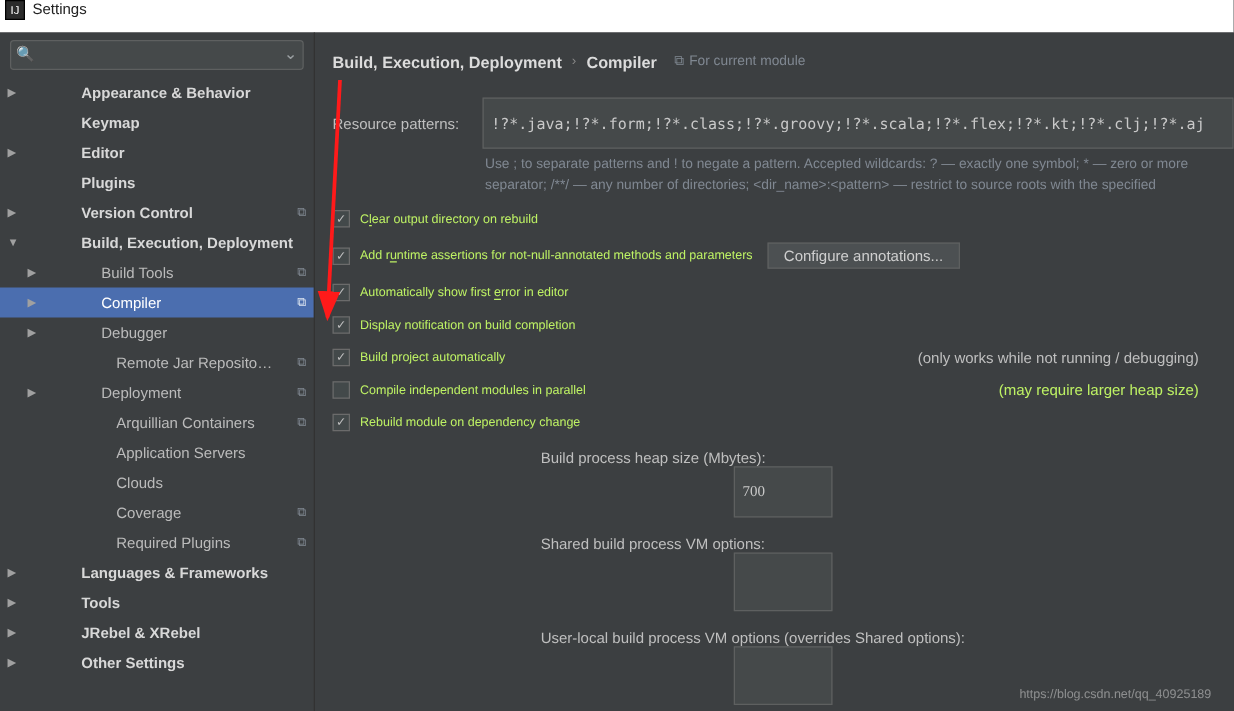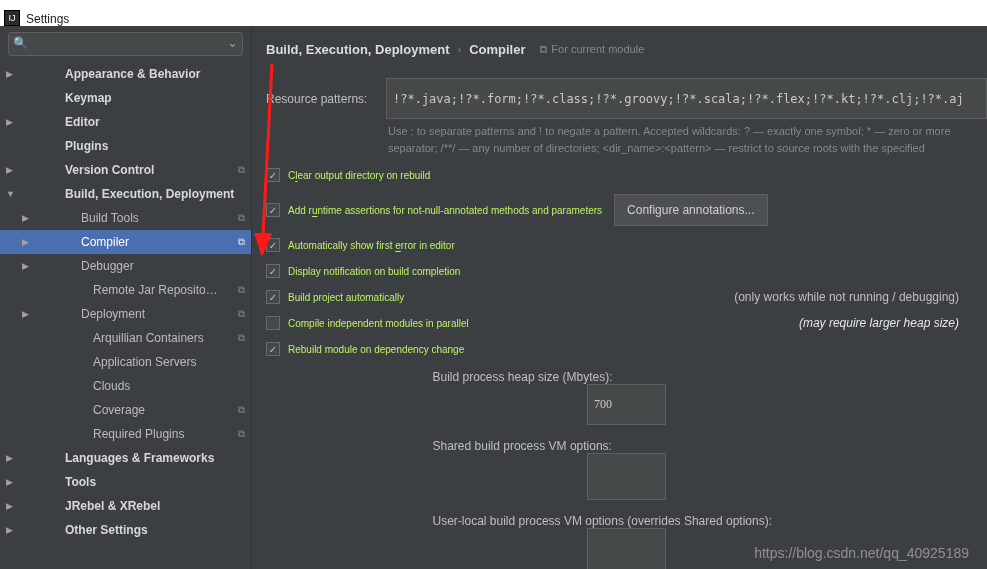--- a/index.html
+++ b/index.html
@@ -1,19 +1,19 @@
 <!DOCTYPE html>
 <html><head>
 <meta charset="utf-8">
 <style>
 * { box-sizing: border-box; margin: 0; padding: 0; font-family: "Segoe UI", Arial, sans-serif; }
 body { width: 987px; height: 569px; background: #3c3f41; color: #bbbbbb; font-size: 12px; overflow: hidden; position: relative; }
 
 
-.titlebar { background: #ffffff; height: 26px; display: flex; align-items: flex-end; padding-left: 4px; color: #222; font-size: 12px; }
+.titlebar { background: #ffffff; height: 26px; display: flex; align-items: flex-start; padding-left: 4px; color: #222; font-size: 12px; }
 .titlebar .appicon { width: 16px; height: 16px; background: #2b2b2b; color: #fff; display: inline-flex; align-items: center; justify-content: center; font-size: 9px; margin-right: 6px; border: 1px solid #000; }
 .titlebar .title { font-weight: normal; }
 
 .main { display: flex; height: calc(100% - 26px); }
 
 
 .sidebar { width: 252px; background: #3c3f41; border-right: 1px solid #323232; display: flex; flex-direction: column; }
 .search-wrap { padding: 6px 8px 4px 8px; }
 .search { position: relative; }
 .search input { width: 100%; height: 24px; background: #45494a; border: 1px solid #5e6060; border-radius: 3px; color: #bbb; padding: 0 20px 0 22px; font-size: 12px; outline: none; }
@@ -48,28 +48,28 @@
 .wide { flex: 1; margin-right: 0; }
 
 .hint { color: #808892; font-size: 11px; line-height: 1.5; margin-top: 4px; padding-left: 122px; padding-right: 4px; }
 
 .chk-row { display: flex; align-items: center; margin-top: 12px; }
 .chk { width: 14px; height: 14px; border: 1px solid #6b6b6b; background: #43494a; margin-right: 8px; display: inline-flex; align-items: center; justify-content: center; font-size: 10px; color: #bfbfbf; cursor: pointer; }
 .chk.checked::before { content: "✓"; }
 .chk-label { color: #bef264; font-size: 10px; }
 .chk-label u { text-decoration: underline; text-underline-offset: 2px; }
 .note { color: #bfbfbf; font-size: 12px; margin-left: auto; padding-right: 28px; }
-.note.dim { color: #e5e5e5; font-style: italic; }
-.btn { background: #4c5052; border: 1px solid #5e6060; color: #cfcfcf; height: 32px; padding: 0 12px; font-size: 12px; margin-left: 12px; cursor: pointer; }
+.note.dim { color: #bef264; }
+.btn { background: #4c5052; border: 1px solid #5e6060; color: #cfcfcf; height: 21px; padding: 0 12px; font-size: 12px; margin-left: 12px; cursor: pointer; }
 
 .form-row { display: flex; align-items: center; margin-top: 14px; flex-direction: column; }
 .form-row .flabel { width: 388px; color: #bfbfbf; font-size: 12px; }
 .form-row input { width: 79px; font-family: Liberation Serif, serif; }
 
-.watermark { position: absolute; right: 18px; bottom: 8px; color: #d0d0d0; font-size: 14px; opacity: 0.55; }
+.watermark { position: absolute; right: 18px; bottom: 8px; color: #d0d0d0; font-size: 10px; opacity: 0.55; }
 
 .arrow-svg { position: absolute; z-index: 10; pointer-events: none; }
 </style>
 </head>
 <body>
 
 <div class="titlebar">
   <span class="appicon">IJ</span>
   <span class="title">Settings</span>
 </div>

